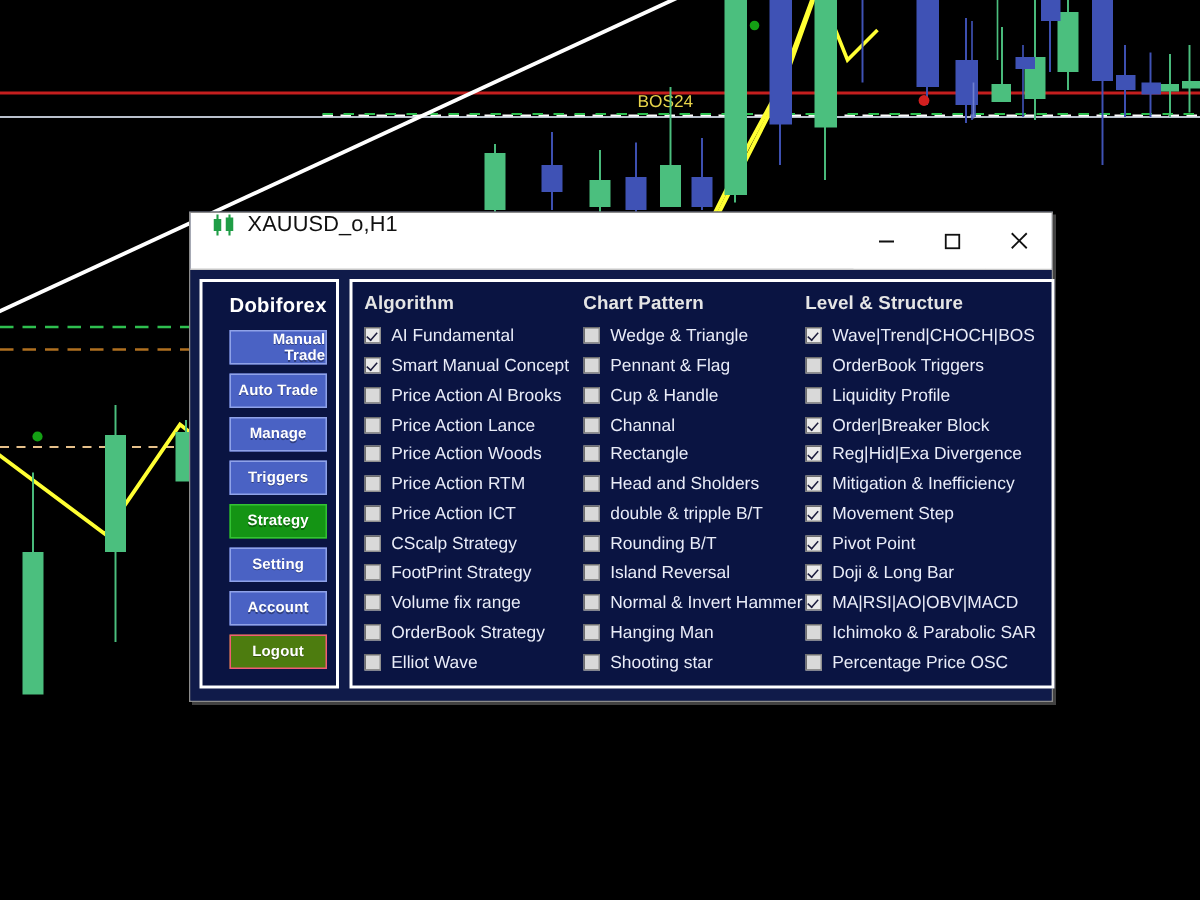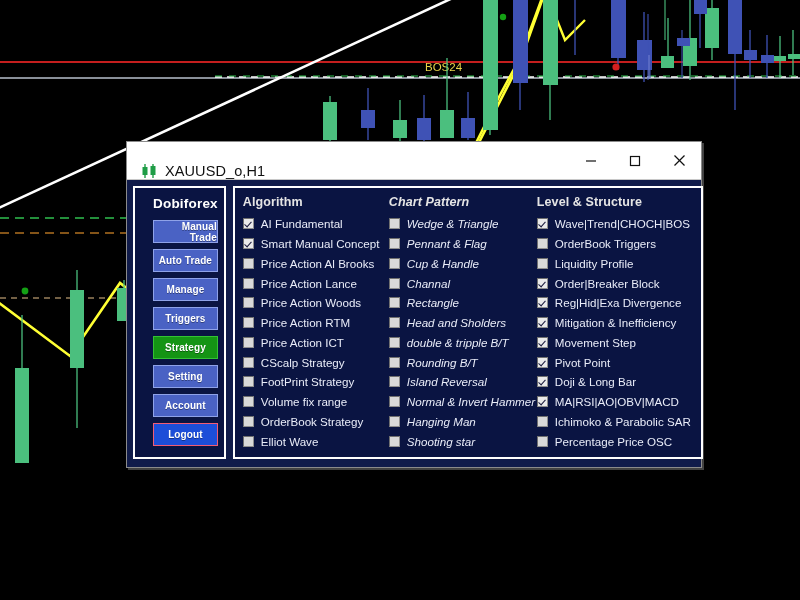--- a/index.html
+++ b/index.html
@@ -16,21 +16,21 @@
 
   
   #app-window{
     position:absolute;left:126px;top:141px;width:576px;height:327px;
     background:#0d1b45;
     box-shadow:2px 2px 0 rgba(120,120,120,.55);
     border:1px solid #8b8b8b;
     box-sizing:border-box;
   }
   #title-bar{
-    height:38px;background:#ffffff;display:flex;align-items:flex-end;
+    height:38px;background:#ffffff;display:flex;align-items:flex-start;
     border-bottom:1px solid #c8c8c8;box-sizing:border-box;
   }
   #window-icon{width:26px;margin-left:9px;display:flex;align-items:center;justify-content:center;}
   #window-title{
     font-size:14.5px;color:#111;margin-left:3px;letter-spacing:.1px;
     font-family:"Liberation Sans","DejaVu Sans",sans-serif;
   }
   #window-controls{margin-left:auto;display:flex;align-items:center;height:100%;}
   .win-btn{
     width:44px;height:100%;display:flex;align-items:center;justify-content:center;
@@ -57,31 +57,31 @@
   }
   .side-btn{
     height:23px;display:flex;align-items:center;justify-content:center;
     font-size:10px;font-weight:bold;color:#ffffff;
     background:#4a62c4;border:1px solid #8fa2e8;box-sizing:border-box;
     text-shadow:0 1px 0 rgba(0,0,0,.35);
     letter-spacing:.1px;
     text-align:right;
   }
   .side-btn.is-active{background:#149414;border-color:#33c233;}
-  .side-btn.is-danger{background:#1d4ed8;border-color:#f25c74;}
+  .side-btn.is-danger{background:#4d7c0f;border-color:#f25c74;}
 
   
   #options-panel{
     flex:1;border:2px solid #ffffff;box-sizing:border-box;
     background:#0a1442;padding:7px 4px 6px 8px;
     display:flex;
   }
   .opt-col{display:flex;flex-direction:column;}
   .opt-col.col-0{width:146px;}
-  .opt-col.col-1{width:148px;font-style:italic;}
+  .opt-col.col-1{width:148px;}
   .opt-col.col-2{width:160px;}
   .col-head{
     color:#e5e5e5;font-weight:bold;font-size:12.5px;
     margin-bottom:5px;letter-spacing:.1px;
   }
   .opt-row{
     display:flex;align-items:center;height:20px;gap:7px;
   }
   .cbx{
     width:11px;height:11px;flex:0 0 11px;box-sizing:border-box;

